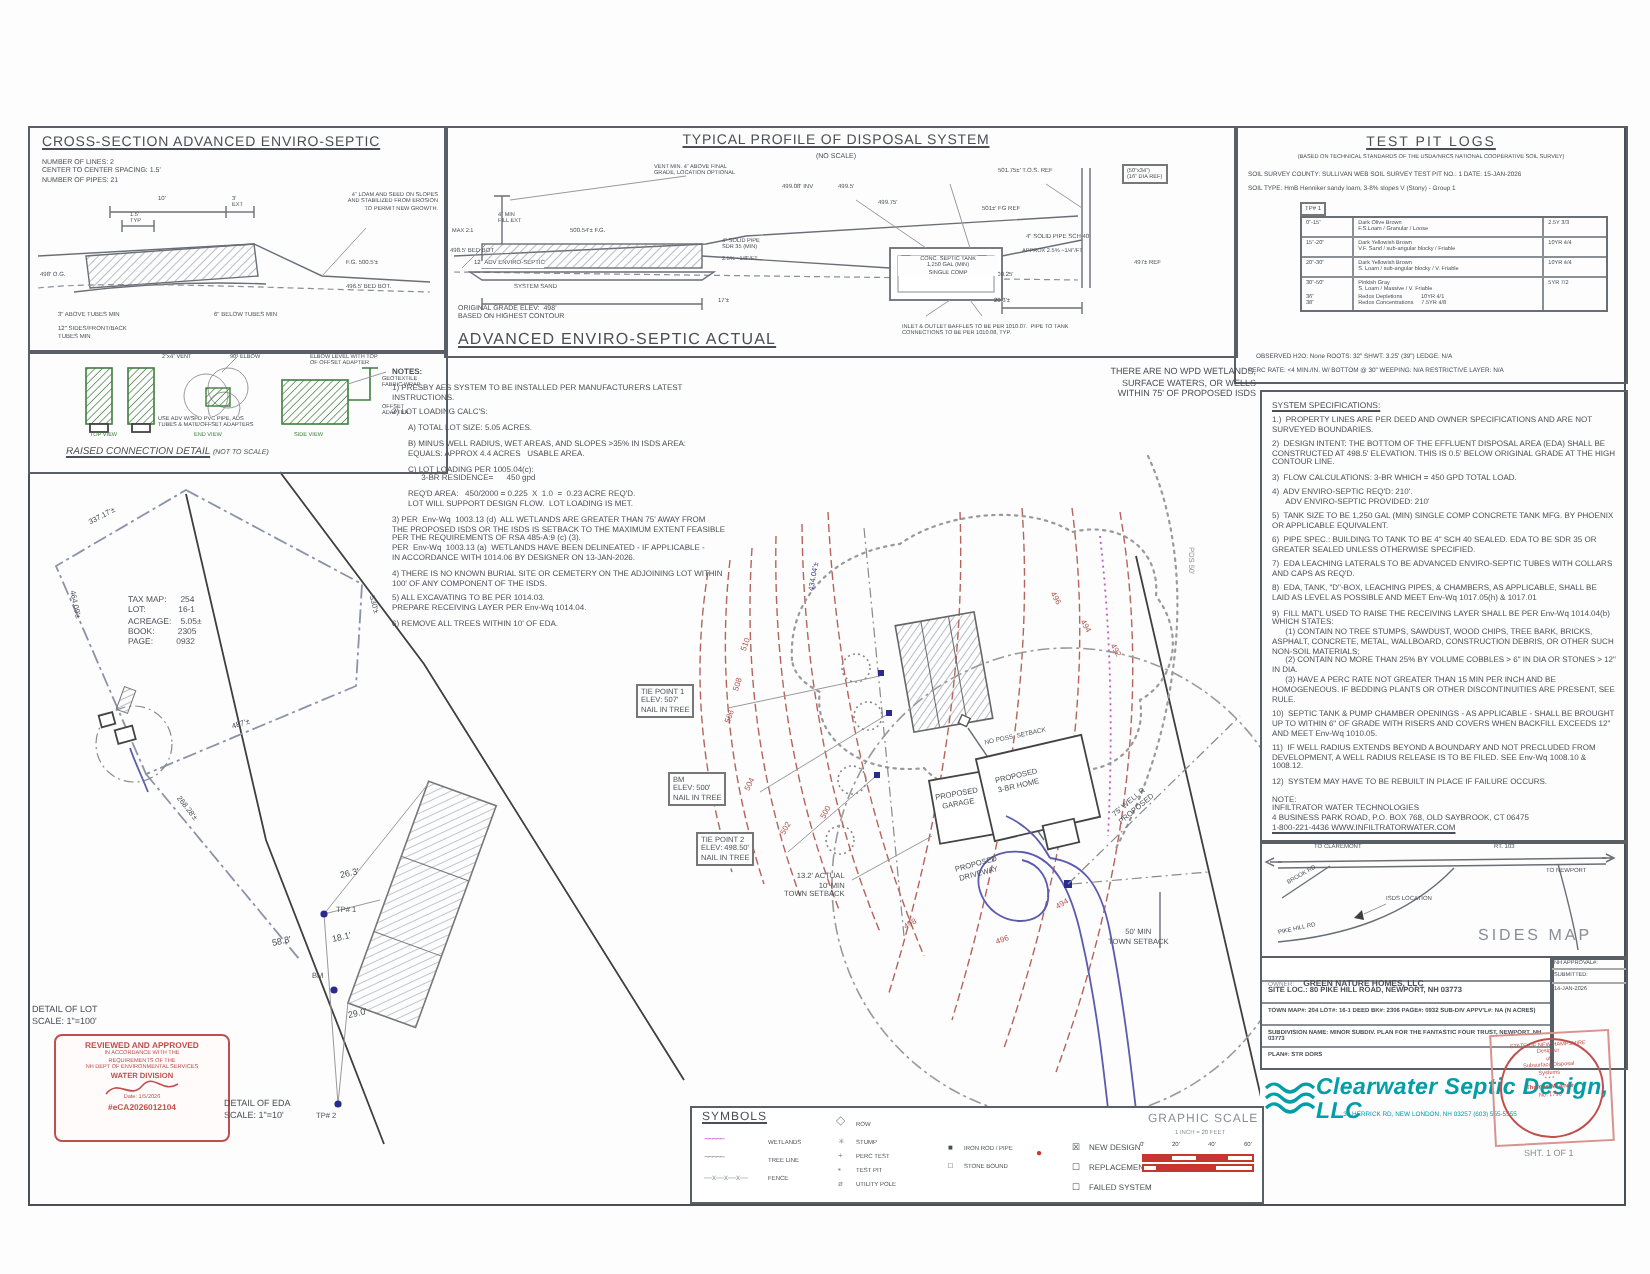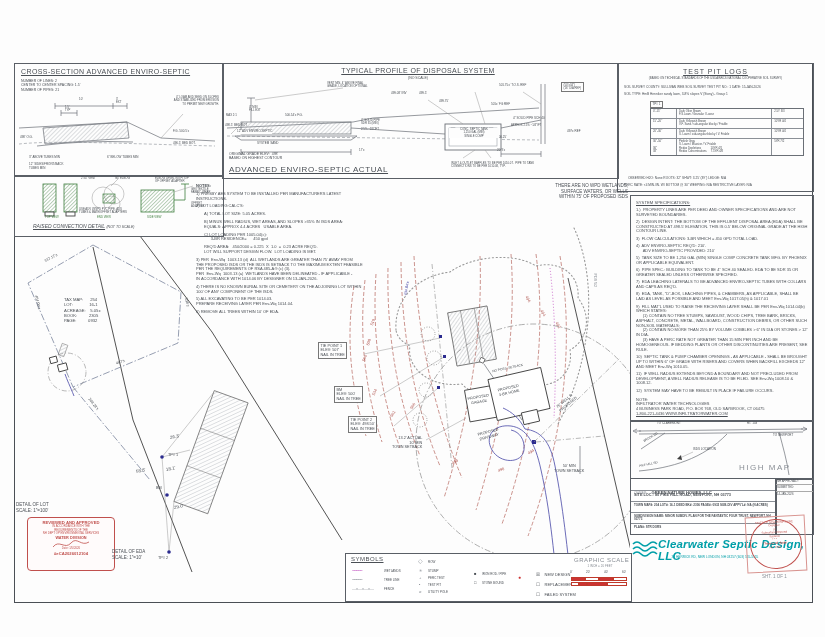--- a/index.html
+++ b/index.html
@@ -409,21 +409,21 @@
       <path class="gline" d="M148,11 C152,26 156,40 158,54"></path>
       <path d="M46,38 L50,34 L51,39 Z" fill="#3f3f3f"></path>
       <line class="thin" x1="51" y1="36" x2="62" y2="31"></line>
     </svg>
     <div class="abs t3" style="left:26px;top:1px;">TO CLAREMONT</div>
     <div class="abs t3" style="left:116px;top:1px;">RT. 103</div>
     <div class="abs t3" style="left:142px;top:13px;">TO NEWPORT</div>
     <div class="abs t3" style="left:12px;top:15px;transform:rotate(-30deg);">BROOK RD</div>
     <div class="abs t3" style="left:8px;top:42px;transform:rotate(-12deg);">PIKE HILL RD</div>
     <div class="abs t3" style="left:62px;top:27px;">ISDS LOCATION</div>
-    <div class="abs t8 gray" style="left:108px;top:42px;letter-spacing:1.5px;">HIGH MAP</div>
+    <div class="abs t8 gray" style="left:108px;top:42px;letter-spacing:1.5px;">SIDES MAP</div>
   </div>
 
   <div class="panel" style="left:630px;top:478px;width:145px;height:55px;background:#fff;">
     <div style="border-bottom:0.6px solid #8a8f96;padding:1px 3px;height:9px;">
       <span class="t32 gray">OWNER:</span>
       <span class="t42 bold">GREEN NATURE HOMES, LLC</span>
     </div>
     <div class="t38 bold" style="border-bottom:0.6px solid #8a8f96;padding:1.5px 3px;height:7px;">SITE LOC.: 80 PIKE HILL ROAD, NEWPORT, NH 03773</div>
     <div class="t3 bold" style="border-bottom:0.6px solid #8a8f96;padding:1.5px 3px;height:7px;">TOWN MAP#: 204   LOT#: 16-1   DEED BK#: 2306   PAGE#: 0932   SUB-DIV APPV'L#: NA (N ACRES)</div>
     <div class="t3 bold" style="border-bottom:0.6px solid #8a8f96;padding:1.5px 3px;height:7px;">SUBDIVISION NAME: MINOR SUBDIV. PLAN FOR THE FANTASTIC FOUR TRUST, NEWPORT, NH 03773</div>

